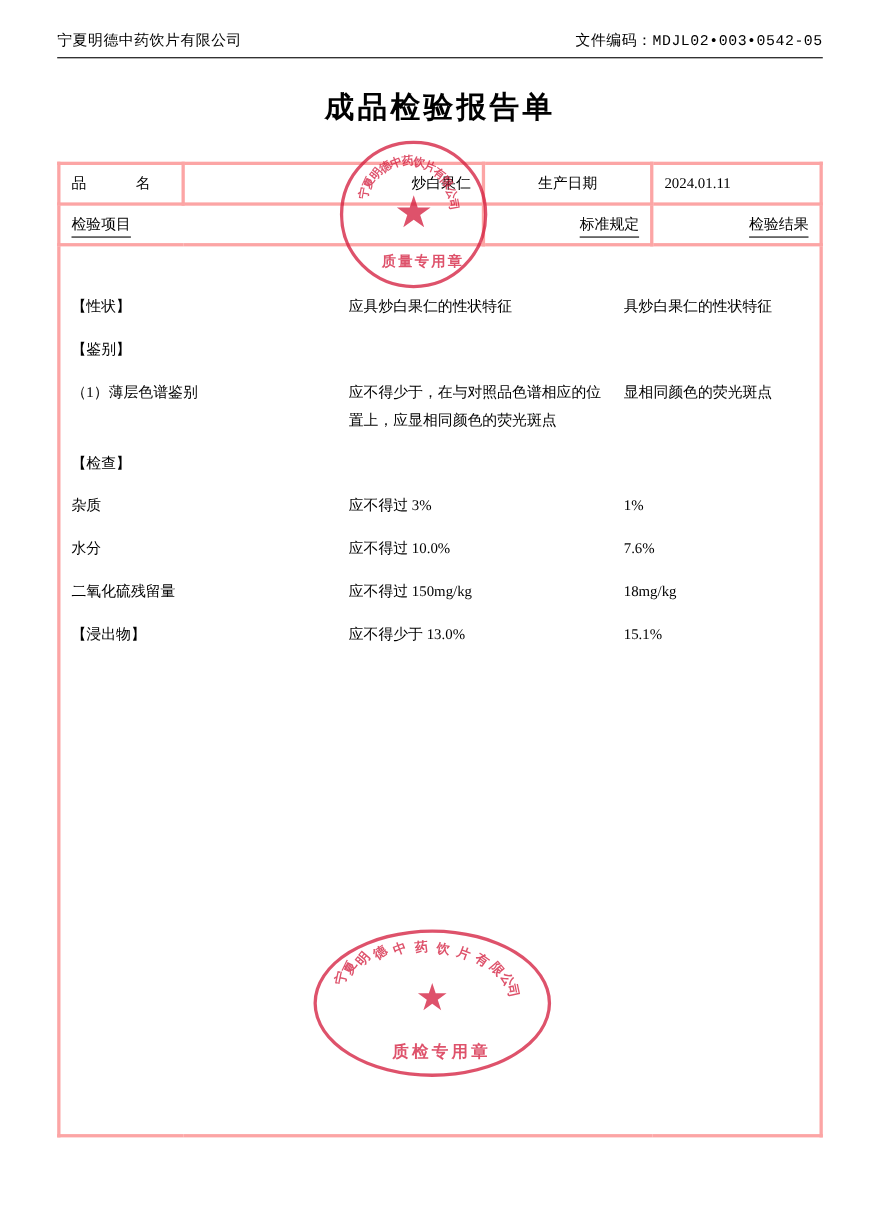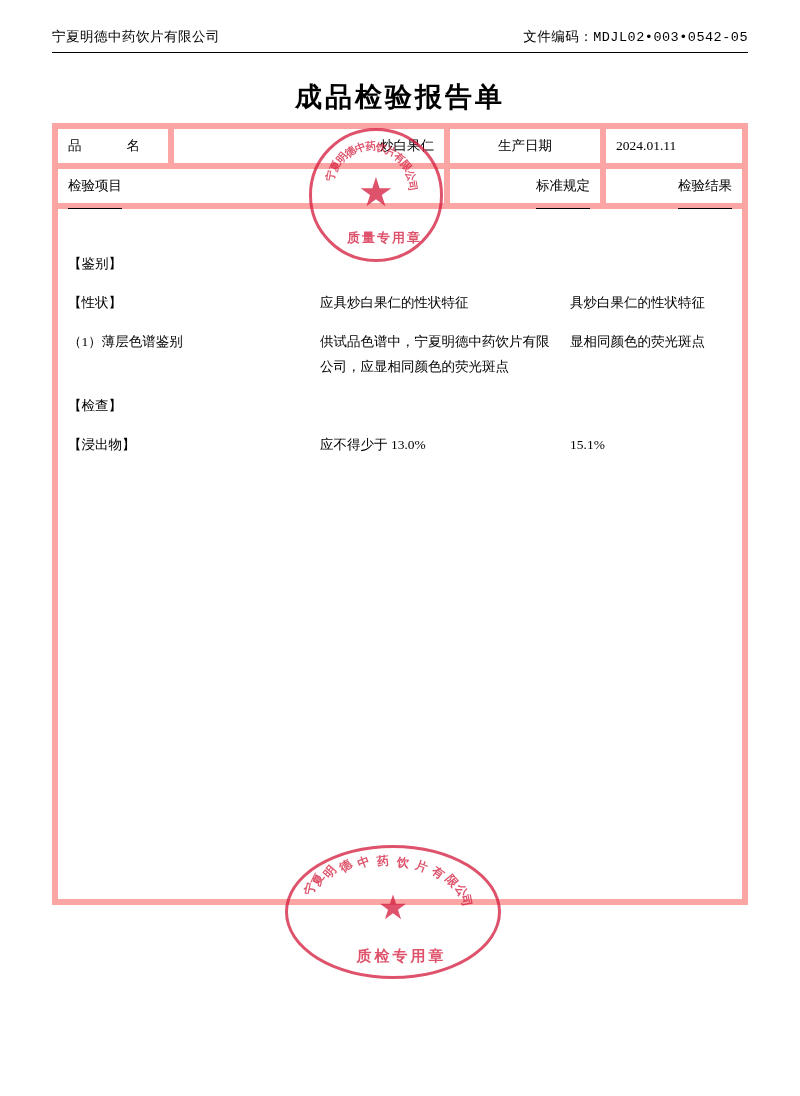--- a/index.html
+++ b/index.html
@@ -37,32 +37,32 @@
   .header-rule {
     border-bottom: 1px solid #000;
     height: 0;
     margin-bottom: 26px;
   }
   .doc-title {
     text-align: center;
     font-size: 27px;
     font-weight: bold;
     letter-spacing: 3px;
-    margin: 14px 0 8px 0;
+    margin: 14px 0 32px 0;
     font-family: "Liberation Serif", serif;
   }
   
   table.main {
     width: 100%;
     border-collapse: collapse;
     table-layout: fixed;
     font-size: 13.5px;
   }
   table.main td {
-    border: 6px solid #fca5a5;
+    border: 3px solid #fca5a5;
     padding: 6px 10px;
     vertical-align: middle;
     height: 22px;
   }
   .lbl {
     width: 92px;
     letter-spacing: 0;
     white-space: nowrap;
   }
   .lbl-spread {
@@ -77,21 +77,21 @@
   .info-right-val { }
   .centered { text-align: center; }
   
   .colhead td {
     height: 34px;
     padding-top: 10px;
     padding-bottom: 10px;
   }
   .colhead span {
     border-bottom: 1px solid #000;
-    padding-bottom: 15px;
+    padding-bottom: 4px;
   }
   .ch-1 { padding-left: 10px; }
   .ch-2, .ch-3 { text-align: right; }
   
   .body-cell {
     vertical-align: top;
     padding: 0 !important;
     height: 700px;
   }
   .body-inner {
@@ -196,38 +196,53 @@
         <td colspan="4" class="body-cell">
           <div class="body-inner">
             <table class="items">
               <tbody>
                 <tr class="spacer-row">
                     <td class="c1"></td>
                     <td class="c2"></td>
                     <td class="c3"></td>
                   </tr>
                 <tr>
+                  <td class="c1">【性状】</td>
+                  <td class="c2">应具炒白果仁的性状特征</td>
+                  <td class="c3">具炒白果仁的性状特征</td>
+                </tr>
+                <tr>
                   <td class="c1">【鉴别】</td>
                   <td class="c2"></td>
                   <td class="c3"></td>
                 </tr>
                 <tr>
-                  <td class="c1">【性状】</td>
-                  <td class="c2">应具炒白果仁的性状特征</td>
-                  <td class="c3">具炒白果仁的性状特征</td>
-                </tr>
-                <tr>
                   <td class="c1">（1）薄层色谱鉴别</td>
-                  <td class="c2">供试品色谱中，宁夏明德中药饮片有限公司，应显相同颜色的荧光斑点</td>
+                  <td class="c2">应不得少于，在与对照品色谱相应的位置上，应显相同颜色的荧光斑点</td>
                   <td class="c3">显相同颜色的荧光斑点</td>
                 </tr>
                 <tr>
                   <td class="c1">【检查】</td>
                   <td class="c2"></td>
                   <td class="c3"></td>
+                </tr>
+                <tr>
+                  <td class="c1">杂质</td>
+                  <td class="c2">应不得过 3%</td>
+                  <td class="c3">1%</td>
+                </tr>
+                <tr>
+                  <td class="c1">水分</td>
+                  <td class="c2">应不得过 10.0%</td>
+                  <td class="c3">7.6%</td>
+                </tr>
+                <tr>
+                  <td class="c1">二氧化硫残留量</td>
+                  <td class="c2">应不得过 150mg/kg</td>
+                  <td class="c3">18mg/kg</td>
                 </tr>
                 <tr>
                   <td class="c1">【浸出物】</td>
                   <td class="c2">应不得少于 13.0%</td>
                   <td class="c3">15.1%</td>
                 </tr>
                 <tr class="spacer-row">
                   <td class="c1" style="height:420px"></td>
                     <td class="c2"></td>
                     <td class="c3"></td>

